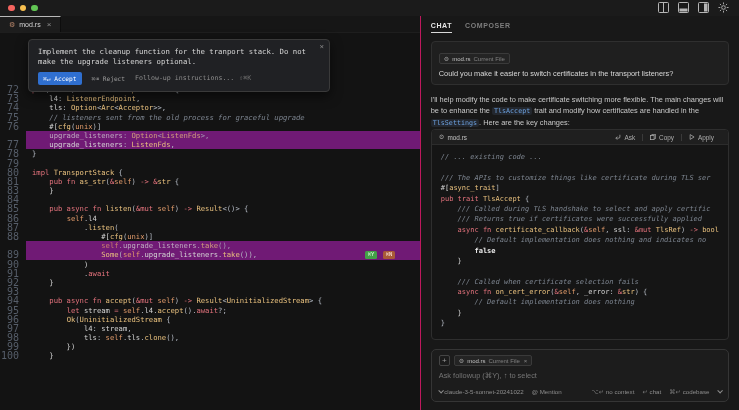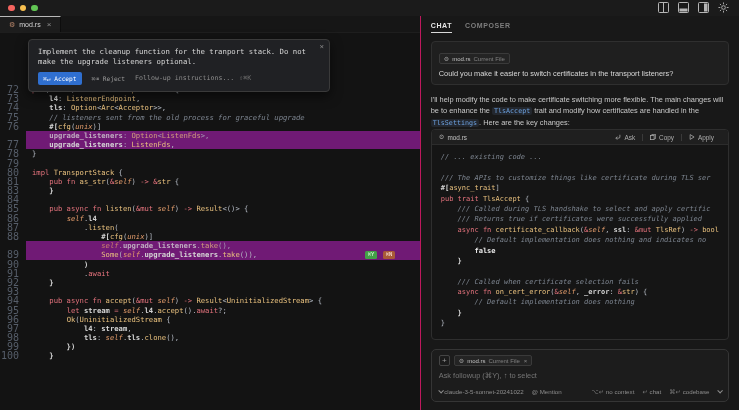--- a/index.html
+++ b/index.html
@@ -29,22 +29,22 @@
 
   .cl { display:flex; height:9.2px; line-height:9.2px; font-size:7.2px; white-space:pre; position:relative; }
   .ln { width:26px; text-align:right; padding-right:7px; color:#565e6a; flex:none; font-size:10px; }
   .ct { flex:1; padding-left:6px; }
   .cl.add .ct { background:#701a75; }
   .cl.del .ct { background:#701a75; }
   .cl.del .ct span { opacity:.78; }
 
   .tk-k { color:#e5737d; }
   .tk-t { color:#e9c17e; }
-  .tk-v { color:#d4d4d4;font-weight:bold; }
-  .tk-s { color:#e39c6b; font-style:italic; }
+  .tk-v { color:#d4d4d4; }
+  .tk-s { color:#e39c6b; }
   .tk-c { color:#7d8590; font-style:italic; }
   .tk-p { color:#b6bcc6; }
   .tk-b { color:#ececec; font-weight:bold; }
 
   .badge { position:absolute; top:1px; height:7.2px; line-height:7.4px; font-size:5.4px; padding:0 2.5px;
            border-radius:1.5px; font-family:"DejaVu Sans Mono",monospace; }
   .badge-y { right:43px; background:#43a047; color:#eaffea; }
   .badge-n { right:25px; background:#a85a38; color:#ffe9e0; }
 
   

